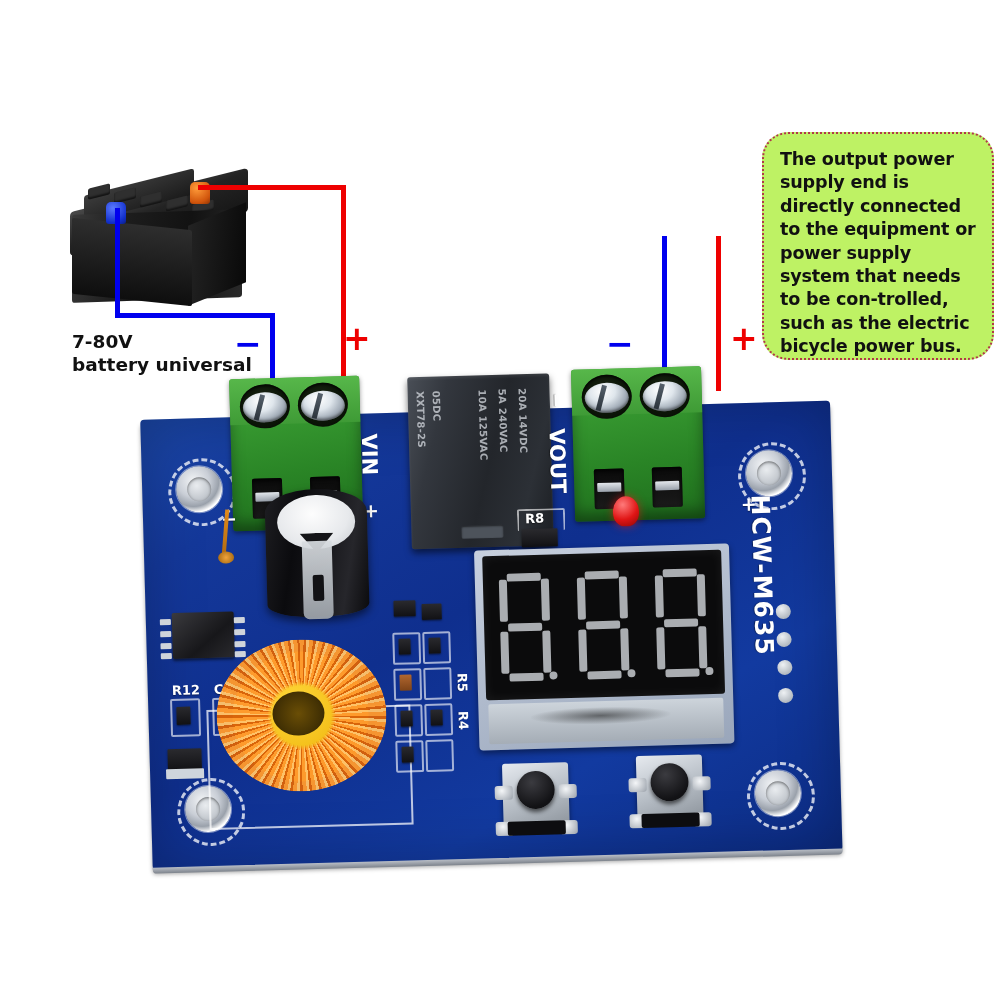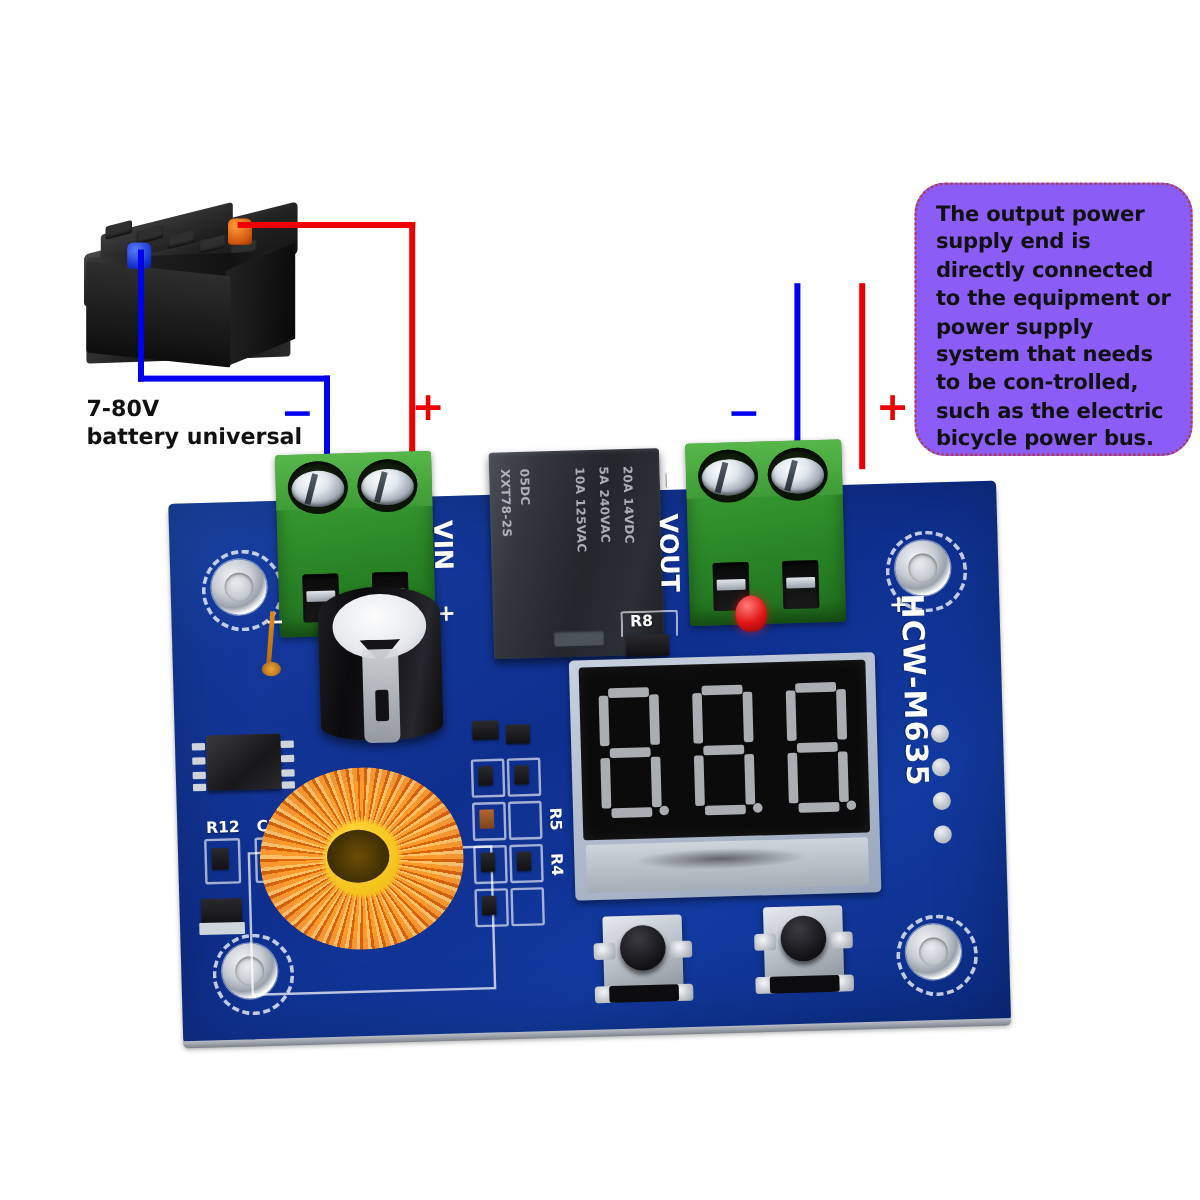--- a/index.html
+++ b/index.html
@@ -1,22 +1,22 @@
 <!DOCTYPE html>
 <html><head>
 <meta charset="utf-8">
 <style>
   html,body{margin:0;padding:0;background:#ffffff;}
   body{width:1000px;height:1000px;position:relative;overflow:hidden;
        font-family:"Liberation Sans","DejaVu Sans",sans-serif;}
   #stage{position:absolute;left:0;top:0;width:1000px;height:1000px;background:#fff;}
 
   
-  .callout{position:absolute;left:762px;top:152px;width:232px;height:228px;
-    background:#8b5cf6;border:2px dotted #b03a48;border-radius:26px;
+  .callout{position:absolute;left:762px;top:132px;width:232px;height:228px;
+    background:#bef264;border:2px dotted #b03a48;border-radius:26px;
     box-sizing:border-box;padding:14px 12px 8px 16px;}
   .callout p{margin:0;font-size:17.6px;line-height:1.33;color:#111;font-weight:700;
     letter-spacing:-0.2px;font-family:"DejaVu Sans",sans-serif;}
 
   
   .batt-wrap{position:absolute;left:62px;top:168px;width:220px;height:150px;}
   .batt-body{position:absolute;left:10px;top:44px;width:170px;height:88px;
     background:linear-gradient(100deg,#3a3a3a 0%,#1d1d1d 30%,#121212 65%,#2a2a2a 100%);
     transform:skewY(-2deg);border-radius:3px;}
   .batt-front{position:absolute;left:10px;top:56px;width:120px;height:76px;

